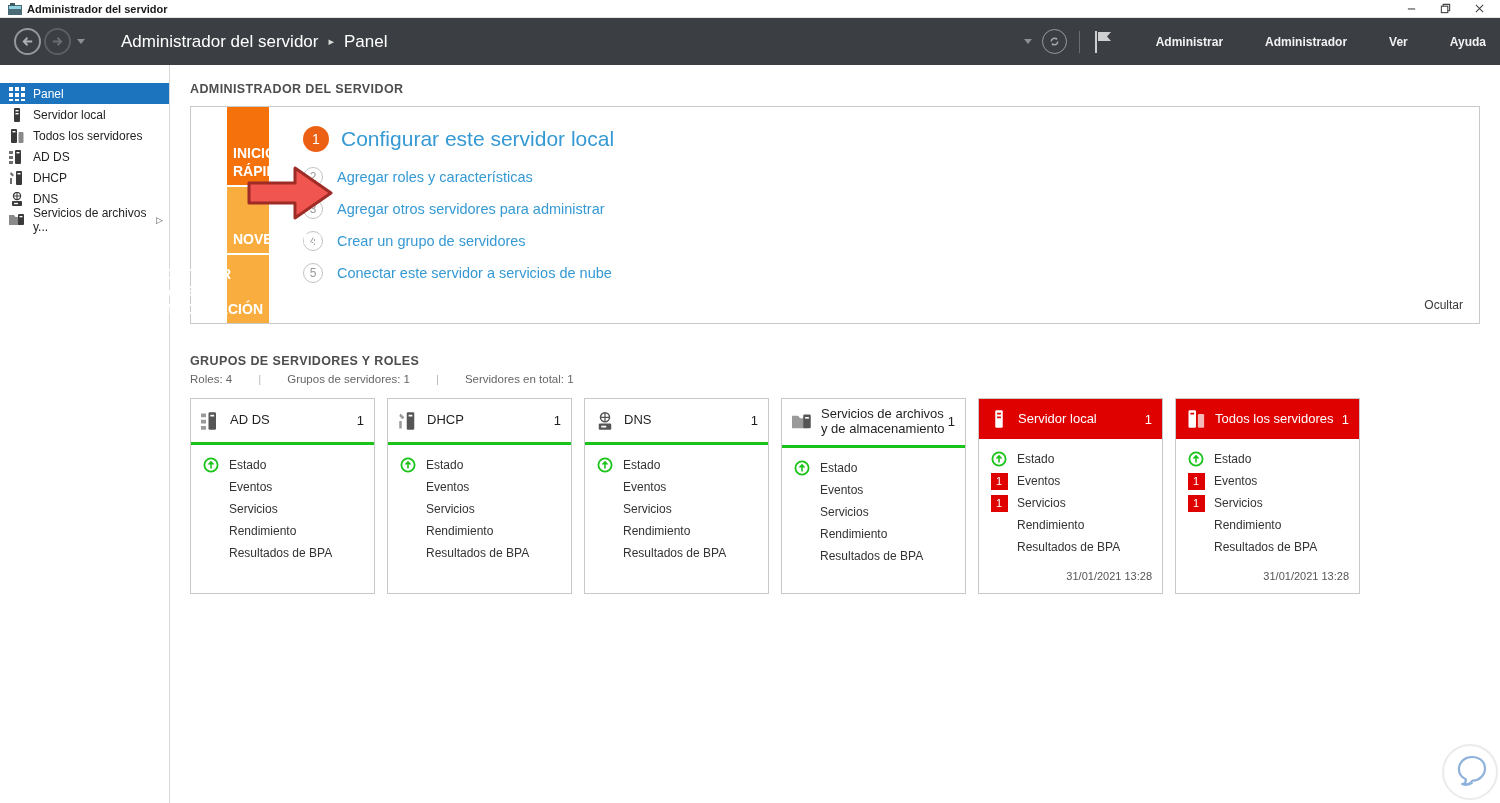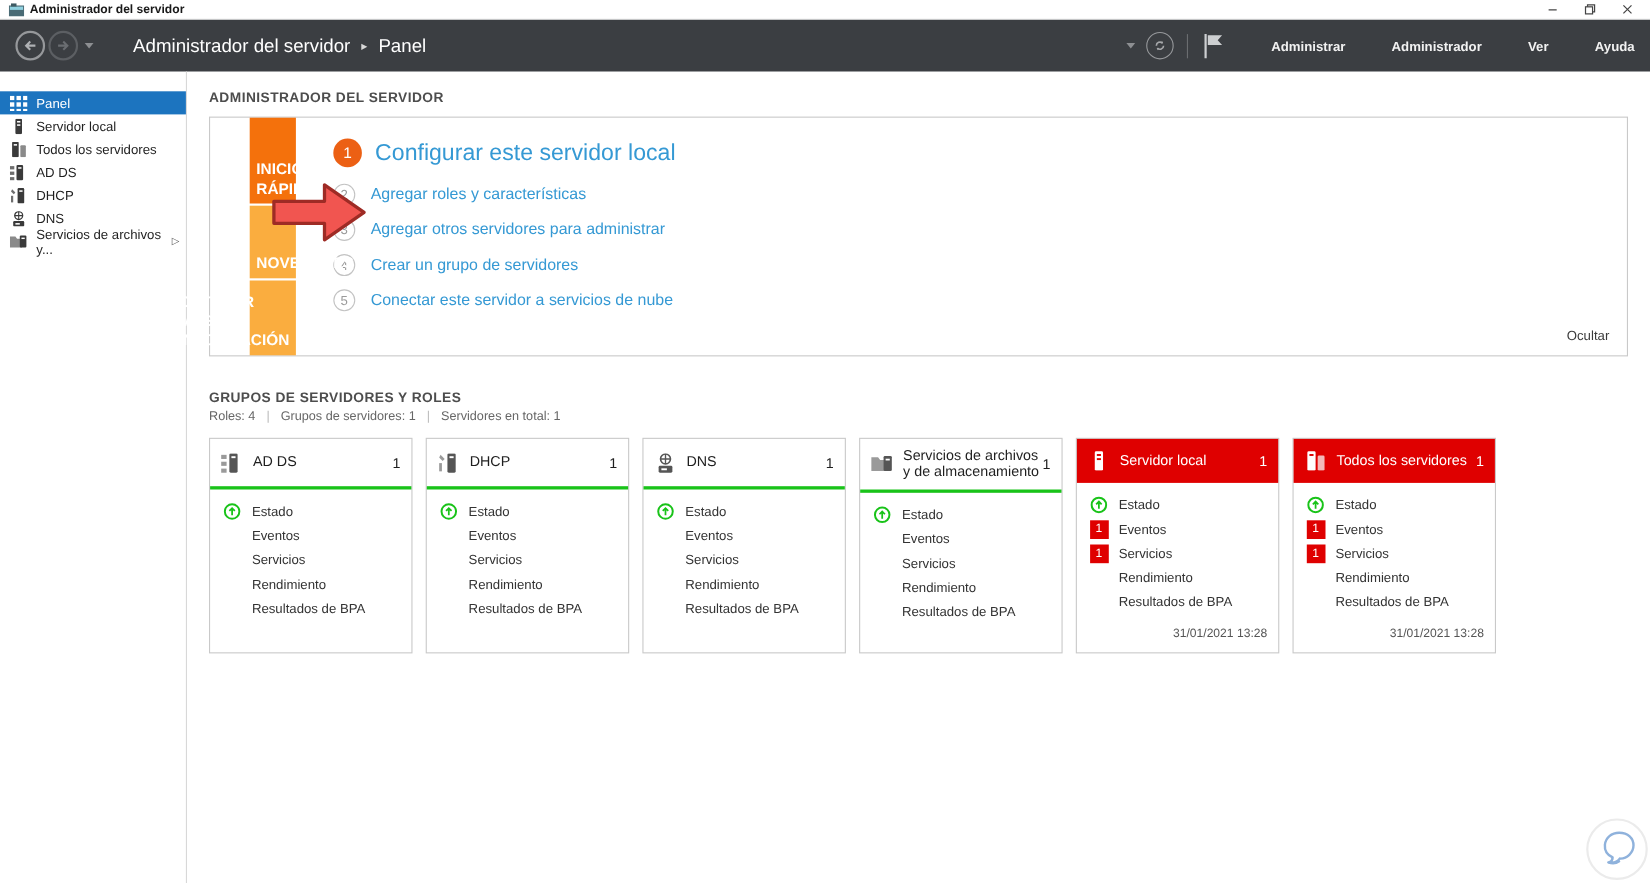--- a/index.html
+++ b/index.html
@@ -65,21 +65,21 @@
         display:flex; align-items:center; justify-content:center; margin-right:12px; }
   .nX { width:20px; height:20px; border-radius:50%; border:1px solid #C3C3C3; color:#9A9A9A; font-size:12px;
         display:flex; align-items:center; justify-content:center; margin-right:14px; background:#fff; }
   .step.first .lbl { font-size:21px; color:#3599D4; font-weight:400; }
   .step.rest  .lbl { font-size:14.5px; color:#3599D4; }
   .red-arrow { position:absolute; left:56px; top:57px; width:88px; height:58px; }
   .hide-link { position:absolute; right:16px; bottom:11px; font-size:12px; color:#3A3A3A; cursor:pointer; }
 
   
   .groups-head { margin-top:30px; }
-  .stats { margin-top:5px; font-size:11.5px; color:#666; display:flex; align-items:flex-end; gap:10px; }
+  .stats { margin-top:5px; font-size:11.5px; color:#666; display:flex; align-items:flex-end; gap:26px; }
   .stats .st-sep { color:#BBB; }
   .cards { display:flex; gap:12px; margin-top:13px; }
   .card { width:185px; height:196px; border:1px solid #C9C9C9; position:relative; background:#fff; }
   .card-header { display:flex; align-items:center; padding:8px 10px; min-height:46px; cursor:pointer; }
   .card.role .card-header { border-bottom:3px solid #19C319; }
   .card.alert .card-header { background:#DF0000; min-height:40px; border-bottom:none; }
   .c-ico { width:20px; height:18px; flex-shrink:0; }
   .card-title { flex:1; margin-left:9px; font-size:13px; color:#1F1F1F; line-height:1.15; }
   .card.alert .card-title, .card.alert .card-count { color:#fff; }
   .card-count { font-size:13px; color:#1F1F1F; }

